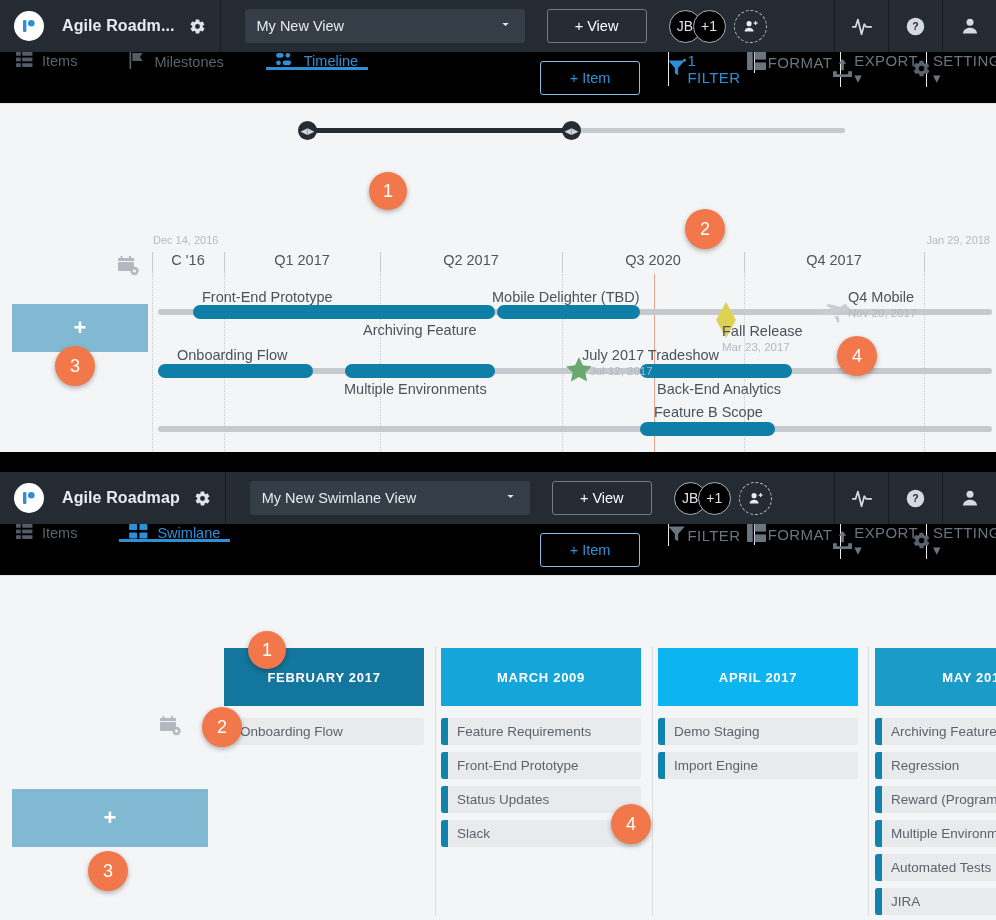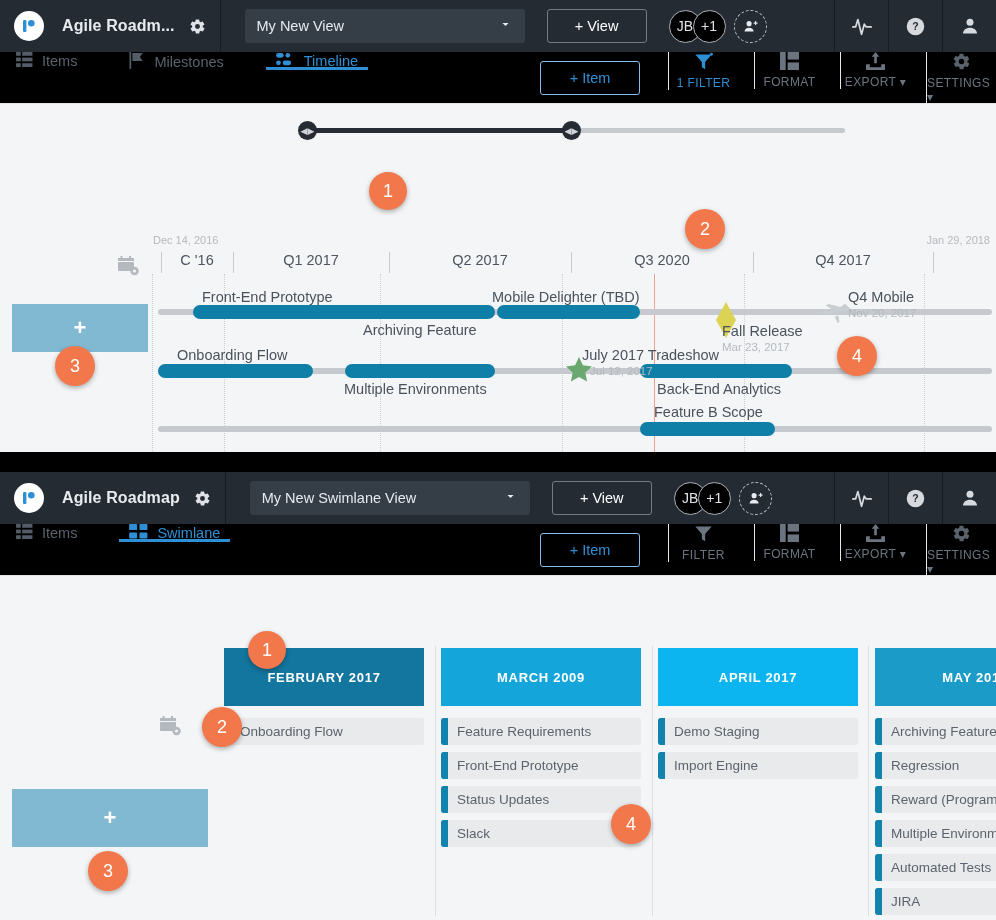--- a/index.html
+++ b/index.html
@@ -72,41 +72,41 @@
   .tab.active:after{
     content:"";position:absolute;left:8px;right:8px;bottom:0;height:3px;background:#2f8fd4;
   }
   .sb-spacer{flex:1;}
   .additem{
     align-self:center;margin-right:12px;height:34px;min-width:100px;
     border:1px solid #86bde8;border-radius:3px;color:#2f8fd4;font-size:14.5px;
     display:flex;align-items:center;justify-content:center;gap:5px;padding:0 18px;
   }
   .tool {
-    width:70px;display:flex;flex-direction:column;align-items:center;justify-content:center;
-    gap:2px; border-left:1px solid #e6e9ec; color:#6b7580; font-size:12px; letter-spacing:.4px;
+    width:70px;display:flex;flex-direction:row;align-items:center;justify-content:center;
+    gap:2px; border-left:1px solid #e6e9ec; color:#6b7580; font-size:15px; letter-spacing:.4px;
   }
   .tool .tl-label{ text-transform:uppercase; }
   .tool.blue{ color:#2f8fd4; }
 
   
   .tl-body { position:relative; height:348px; background:#f4f5f6; }
   .slider-track {
     position:absolute; left:300px; width:545px; top:24px; height:5px; border-radius:3px;
     background:#c5cacf;
   }
   .slider-fill{ position:absolute;left:0;width:270px;top:0;height:5px;border-radius:3px;background:#262c33;}
   .sl-handle{
     position:absolute;top:-7px;width:19px;height:19px;border-radius:50%;background:#262c33;
     display:flex;align-items:center;justify-content:center;color:#cfd4d8;font-size:9px;
   }
   .cal-icon{position:absolute;left:118px;top:152px;color:#b3b9bf;}
   .date-left{position:absolute;left:153px;top:130px;font-size:11px;color:#b5bac0;}
   .date-right{position:absolute;right:6px;top:130px;font-size:11px;color:#b5bac0;}
-  .qhead{position:absolute;top:148px;left:161px;right:0;height:22px;}
+  .qhead{position:absolute;top:148px;left:152px;right:0;height:22px;}
   .qcell{position:absolute;top:0;text-align:center;font-size:14.5px;color:#4c555f;}
   .qsep{position:absolute;top:0;width:1px;height:21px;background:#c8ccd1;}
   .vgrid{position:absolute;top:170px;bottom:0;width:1px;border-left:1px dotted #c9ced3;}
   .todayline{position:absolute;top:170px;bottom:0;width:1px;background:#e8a390;}
   .row-track{position:absolute;height:6px;border-radius:3px;background:#c6cacf;}
   .bar{position:absolute;height:14px;border-radius:7px;background:#0f7fa8;}
   .bar-lbl{position:absolute;font-size:14.5px;color:#4a535c;white-space:nowrap;}
   .ms-lbl{position:absolute;font-size:14.5px;color:#4a535c;white-space:nowrap;}
   .ms-date{position:absolute;font-size:11.5px;color:#b4b9bf;white-space:nowrap;}
 

